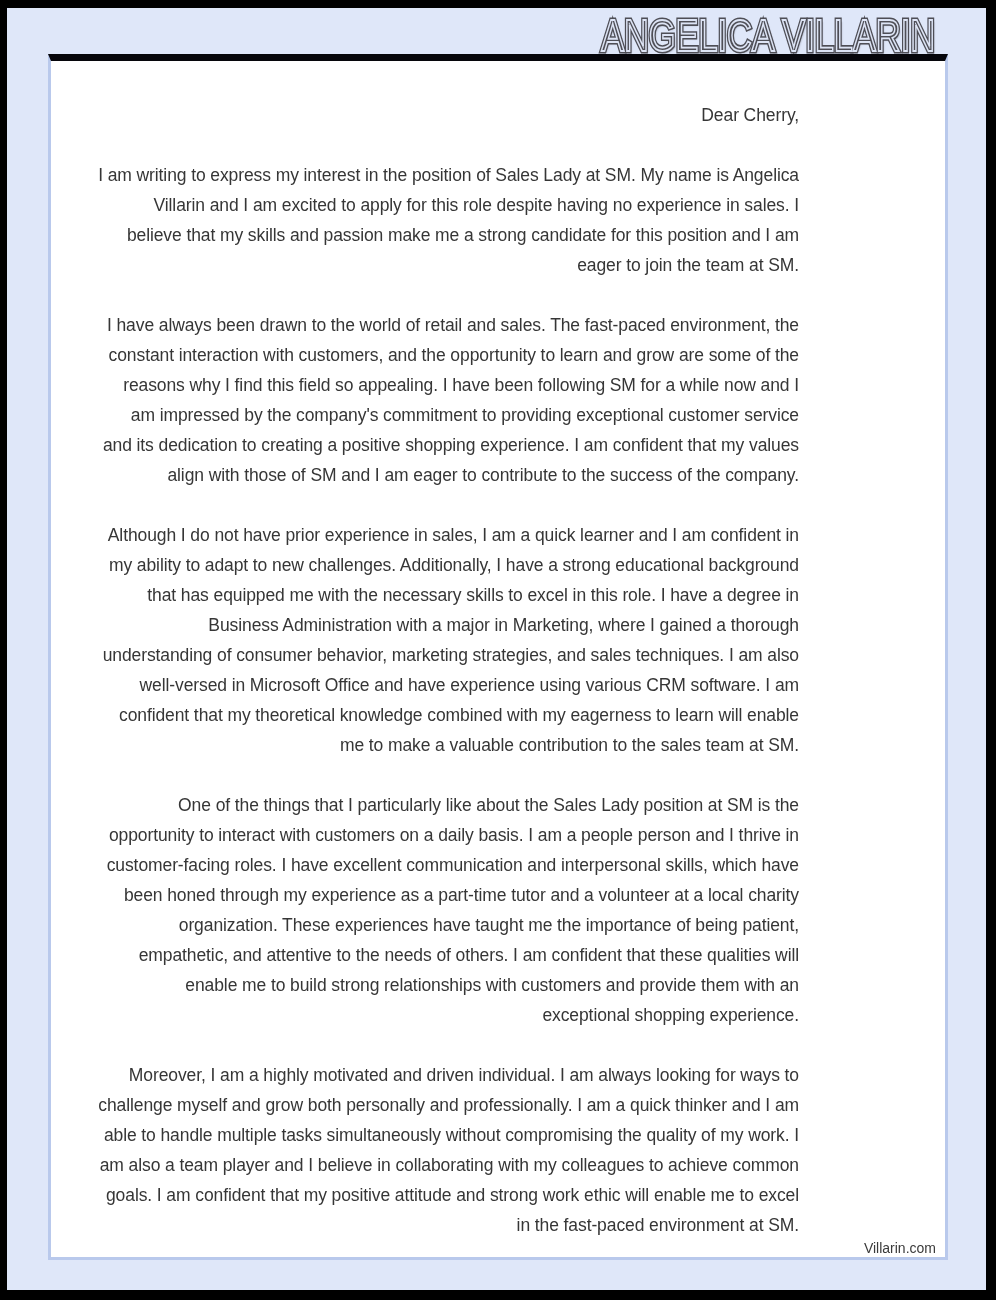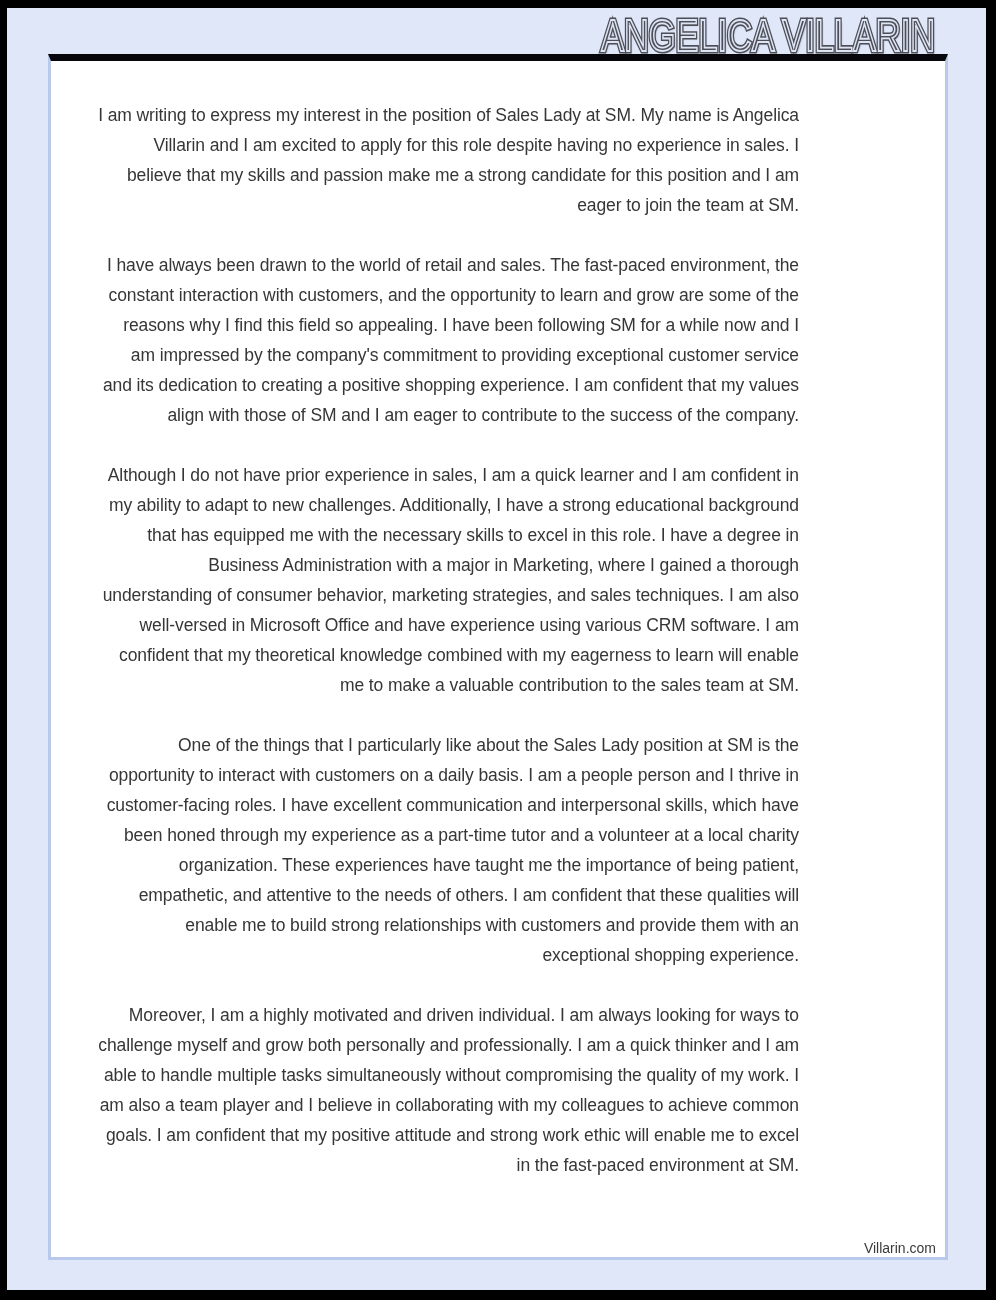--- a/index.html
+++ b/index.html
@@ -85,20 +85,21 @@
 <div class="frame">
   <div class="canvas">
 
     <div class="header-name">
       <span class="layer-back">ANGELICA VILLARIN</span>
       <span class="layer-front" aria-hidden="true">ANGELICA VILLARIN</span>
     </div>
 
     <div class="page">
       <div class="letter">
+        <div class="salutation">Dear Cherry,</div>
         <p>I am writing to express my interest in the position of Sales Lady at SM. My name is Angelica Villarin and I am excited to apply for this role despite having no experience in sales. I believe that my skills and passion make me a strong candidate for this position and I am eager to join the team at SM.</p>
         <p>I have always been drawn to the world of retail and sales. The fast-paced environment, the constant interaction with customers, and the opportunity to learn and grow are some of the reasons why I find this field so appealing. I have been following SM for a while now and I am impressed by the company's commitment to providing exceptional customer service and its dedication to creating a positive shopping experience. I am confident that my values align with those of SM and I am eager to contribute to the success of the company.</p>
         <p>Although I do not have prior experience in sales, I am a quick learner and I am confident in my ability to adapt to new challenges. Additionally, I have a strong educational background that has equipped me with the necessary skills to excel in this role. I have a degree in Business Administration with a major in Marketing, where I gained a thorough understanding of consumer behavior, marketing strategies, and sales techniques. I am also well-versed in Microsoft Office and have experience using various CRM software. I am confident that my theoretical knowledge combined with my eagerness to learn will enable me to make a valuable contribution to the sales team at SM.</p>
         <p>One of the things that I particularly like about the Sales Lady position at SM is the opportunity to interact with customers on a daily basis. I am a people person and I thrive in customer-facing roles. I have excellent communication and interpersonal skills, which have been honed through my experience as a part-time tutor and a volunteer at a local charity organization. These experiences have taught me the importance of being patient, empathetic, and attentive to the needs of others. I am confident that these qualities will enable me to build strong relationships with customers and provide them with an exceptional shopping experience.</p>
         <p>Moreover, I am a highly motivated and driven individual. I am always looking for ways to challenge myself and grow both personally and professionally. I am a quick thinker and I am able to handle multiple tasks simultaneously without compromising the quality of my work. I am also a team player and I believe in collaborating with my colleagues to achieve common goals. I am confident that my positive attitude and strong work ethic will enable me to excel in the fast-paced environment at SM.</p>
       </div>
       <div class="watermark">Villarin.com</div>
     </div>
 
   </div>

